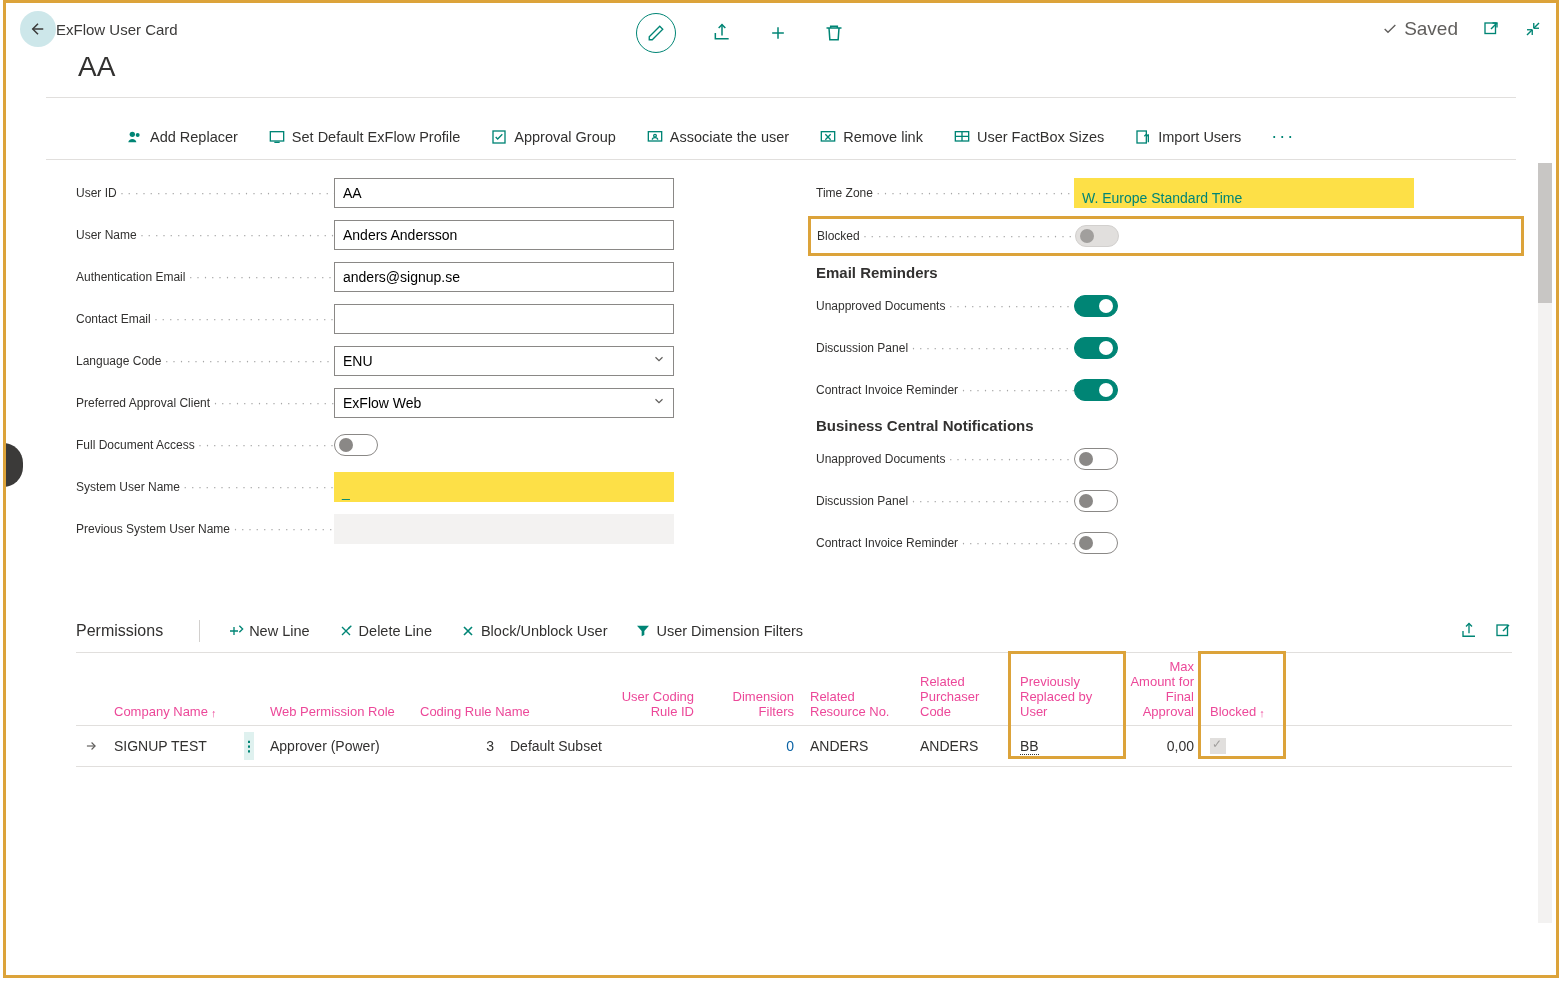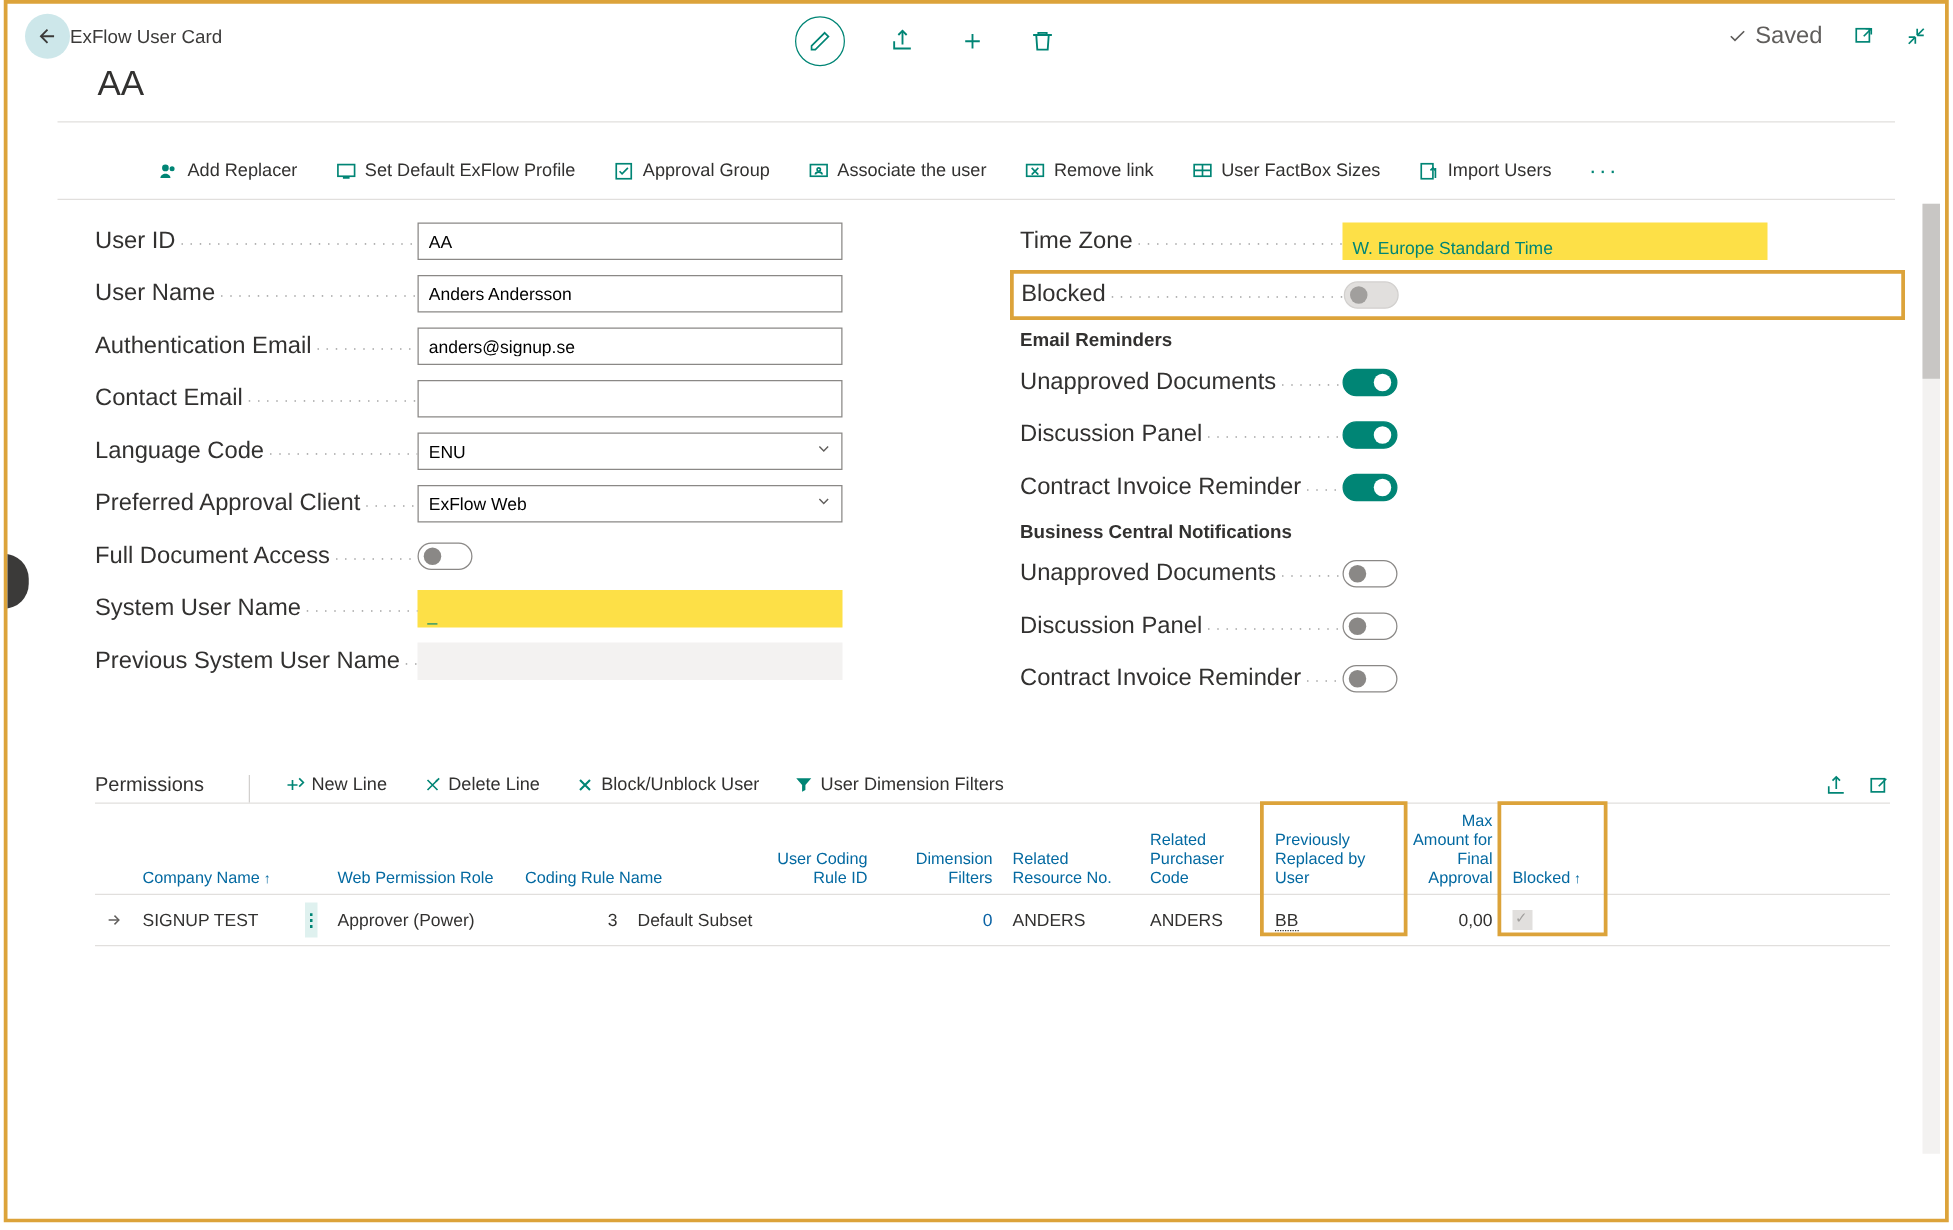--- a/index.html
+++ b/index.html
@@ -31,21 +31,21 @@
     margin: 0 40px; border-top: 1px solid #e1dfdd;
   }
   .action-item { display: flex; align-items: center; gap: 6px; color: #323130; font-size: 14.5px; cursor: pointer; }
   .action-item .ico { color: #008575; }
   .more-dots { color: #008575; font-size: 18px; letter-spacing: 2px; cursor: pointer; }
   
   .form-wrap { display: flex; padding: 18px 40px 10px 70px; gap: 40px; position: relative; }
   .col { flex: 1; }
   .row { display: flex; align-items: center; margin-bottom: 12px; min-height: 30px; }
   .lbl {
-    width: 258px; font-size: 19px; color: #323130; position: relative; overflow: hidden; white-space: nowrap;
+    width: 258px; font-size: 12px; color: #323130; position: relative; overflow: hidden; white-space: nowrap;
   }
   .lbl::after {
     content: " · · · · · · · · · · · · · · · · · · · · · · · · · · · · · · · · · · · · · · · · · · · ·";
     color: #a6a6a6; letter-spacing: 0px; font-size: 12px;
   }
   .lbl-narrow { width: 258px; }
   input.fld, .fld-box {
     width: 340px; height: 30px; border: 1px solid #8a8886; padding: 3px 8px; font-size: 14px; background: #fff;
   }
   .fld-select { position: relative; }
@@ -60,30 +60,30 @@
   .toggle.on .knob { background: #fff; left: 24px; }
   .toggle.disabled { background: #e1dfdd; border-color: #d2d0ce; cursor: default; }
   .toggle.disabled .knob { background: #a19f9d; }
   .section-h { font-weight: 600; font-size: 15px; margin: 6px 0 10px 0; }
   .highlight-box { border: 3px solid #dca33a; padding: 2px 6px; margin: -4px -8px 8px -8px; }
   
   .fake-scroll { position: absolute; right: 4px; top: 160px; width: 14px; height: 760px; background: #f3f2f1; }
   .fake-thumb { width: 14px; height: 140px; background: #c8c6c4; }
   
   .perm-wrap { margin: 40px 44px 0 70px; }
-  .perm-bar { display: flex; align-items: flex-start; gap: 28px; border-bottom: 1px solid #e1dfdd; }
+  .perm-bar { display: flex; align-items: center; gap: 28px; border-bottom: 1px solid #e1dfdd; padding-bottom: 10px; }
   .perm-title { font-size: 16px; color: #323130; margin-right: 8px; }
   .perm-sep { width: 1px; height: 22px; background: #d2d0ce; }
   .perm-act { display: flex; align-items: center; gap: 5px; font-size: 14.5px; cursor: pointer; }
   .perm-act .ico { color: #008575; }
   .perm-right { margin-left: auto; display: flex; gap: 16px; }
   
   .tbl { display: flex; border-bottom: 1px solid #e1dfdd; font-size: 13px; }
   .th, .td { padding: 6px 8px; }
-  .th { color: #0369a1; display: flex; align-items: flex-end; min-height: 64px; }
+  .th { color: #ec4899; display: flex; align-items: flex-end; min-height: 64px; }
   .th .sort { font-size: 11px; margin-left: 3px; }
   .c-arrow { width: 30px; }
   .c-company { width: 130px; }
   .c-menu { width: 26px; }
   .c-role { width: 150px; }
   .c-ruleid { width: 90px; text-align: right; justify-content: flex-end; }
   .c-rulename { width: 200px; }
   .c-dimf { width: 100px; text-align: right; justify-content: flex-end; }
   .c-relres { width: 110px; }
   .c-relpur { width: 100px; }

